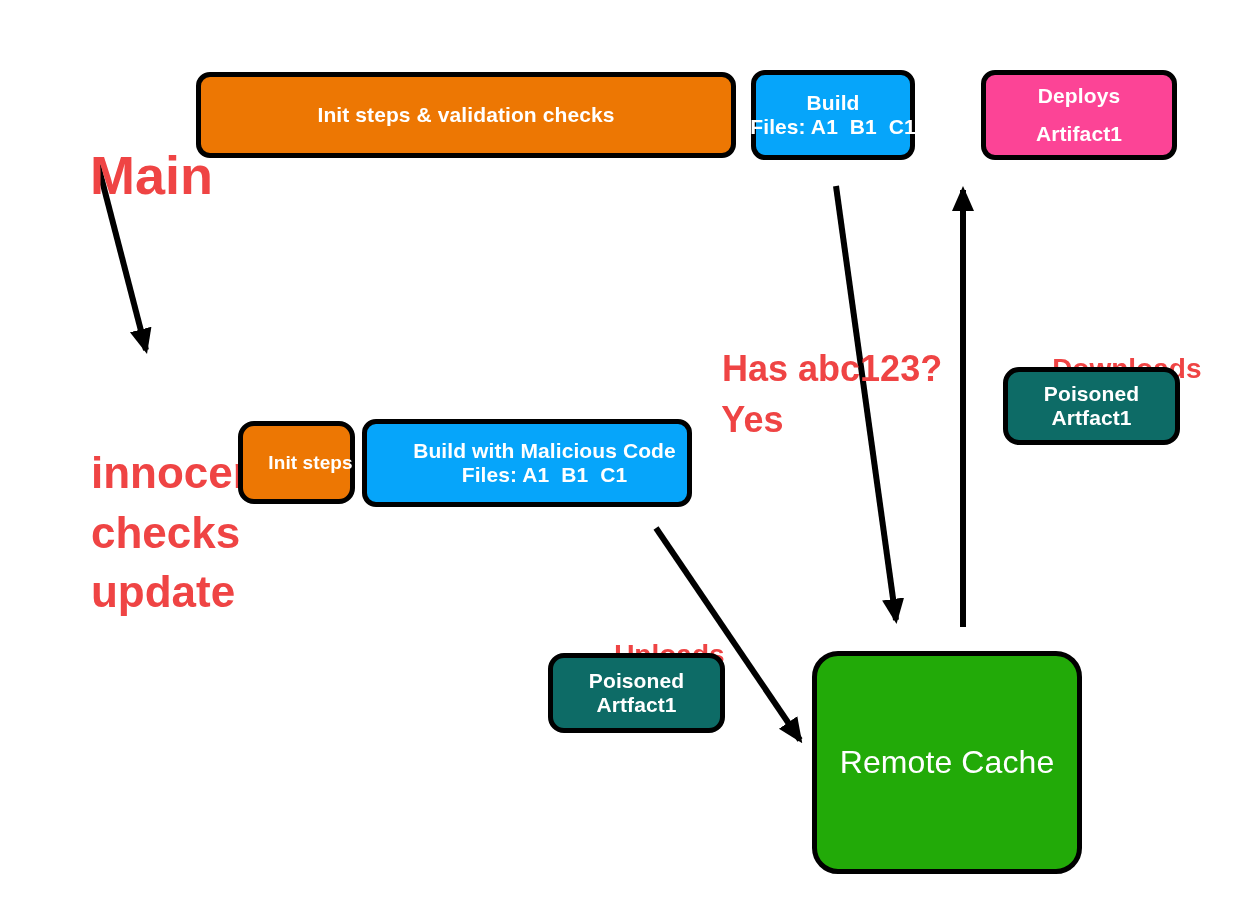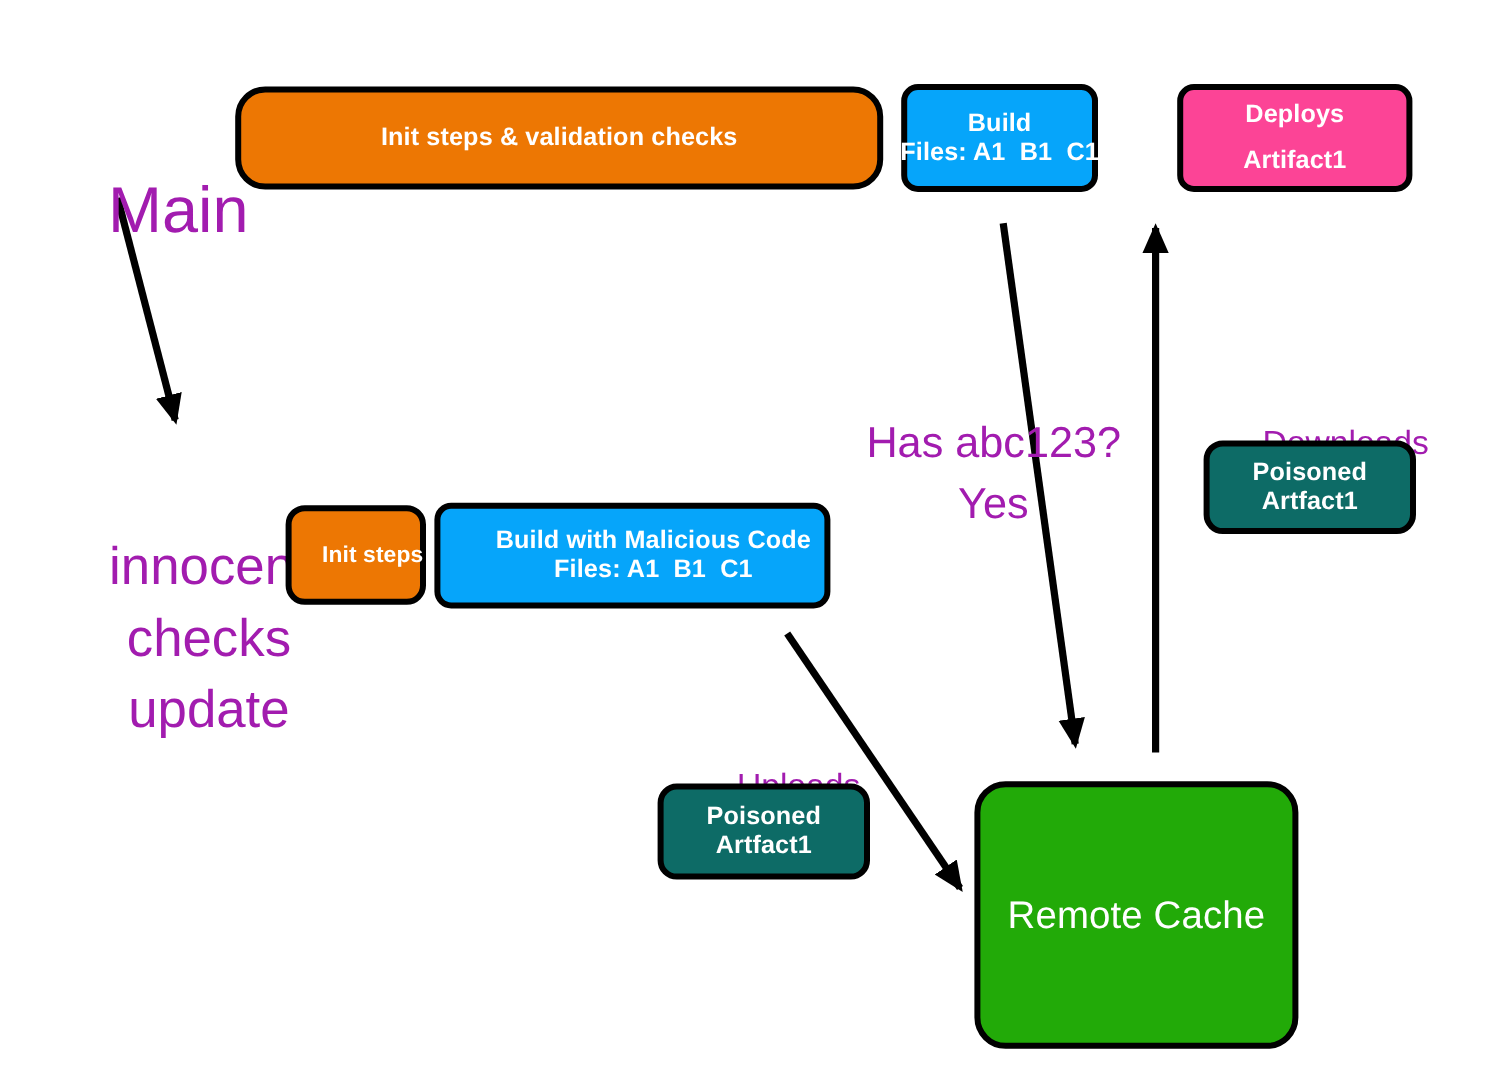--- a/index.html
+++ b/index.html
@@ -32,21 +32,20 @@
     line-height: 1.12;
     letter-spacing: 0.1px;
   }
   .node .ln { display: block; white-space: pre; }
 
   
   #node-init-validation {
     left: 196px; top: 72px; width: 540px; height: 86px;
     background: #ED7703;
     font-size: 21px;
-    border-radius: 25px;
   }
   #node-build-main {
     left: 751px; top: 70px; width: 164px; height: 90px;
     background: #06A5FA;
     font-size: 21px;
   }
   #node-deploys {
     left: 981px; top: 70px; width: 196px; height: 90px;
     background: #FC4496;
     font-size: 21px;
@@ -81,25 +80,24 @@
     left: 812px; top: 651px; width: 270px; height: 223px;
     background: #22AA08;
     font-size: 32px;
     border-radius: 26px;
     font-weight: normal;
   }
 
   
   .label {
     position: absolute;
-    color: #a21caf;
-    font-weight: normal;
+    color: #ef4444;
+    font-weight: bold;
     line-height: 1.08;
     white-space: pre;
-    text-align: center;
   }
   #label-main {
     left: 30px; top: 88px;
     font-size: 54px;
   }
   #label-innocent {
     left: 42px; top: 383px;
     font-size: 44px;
     line-height: 1.36;
   }

